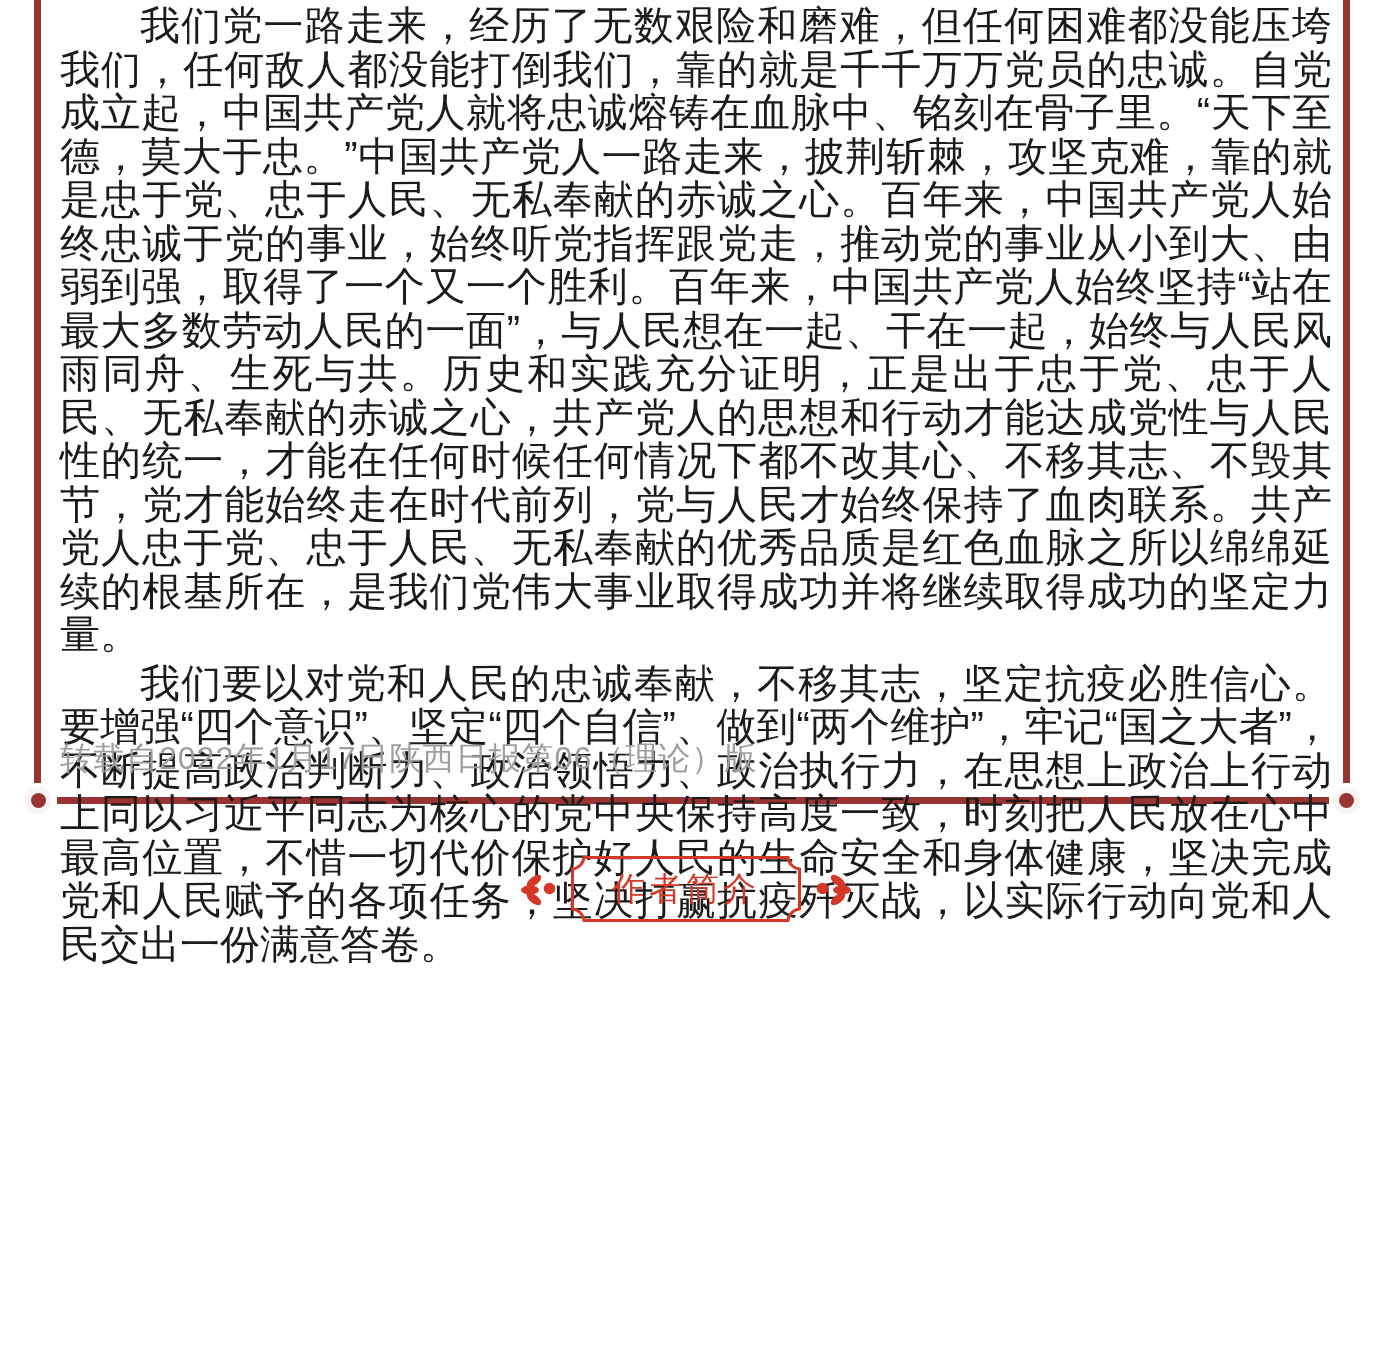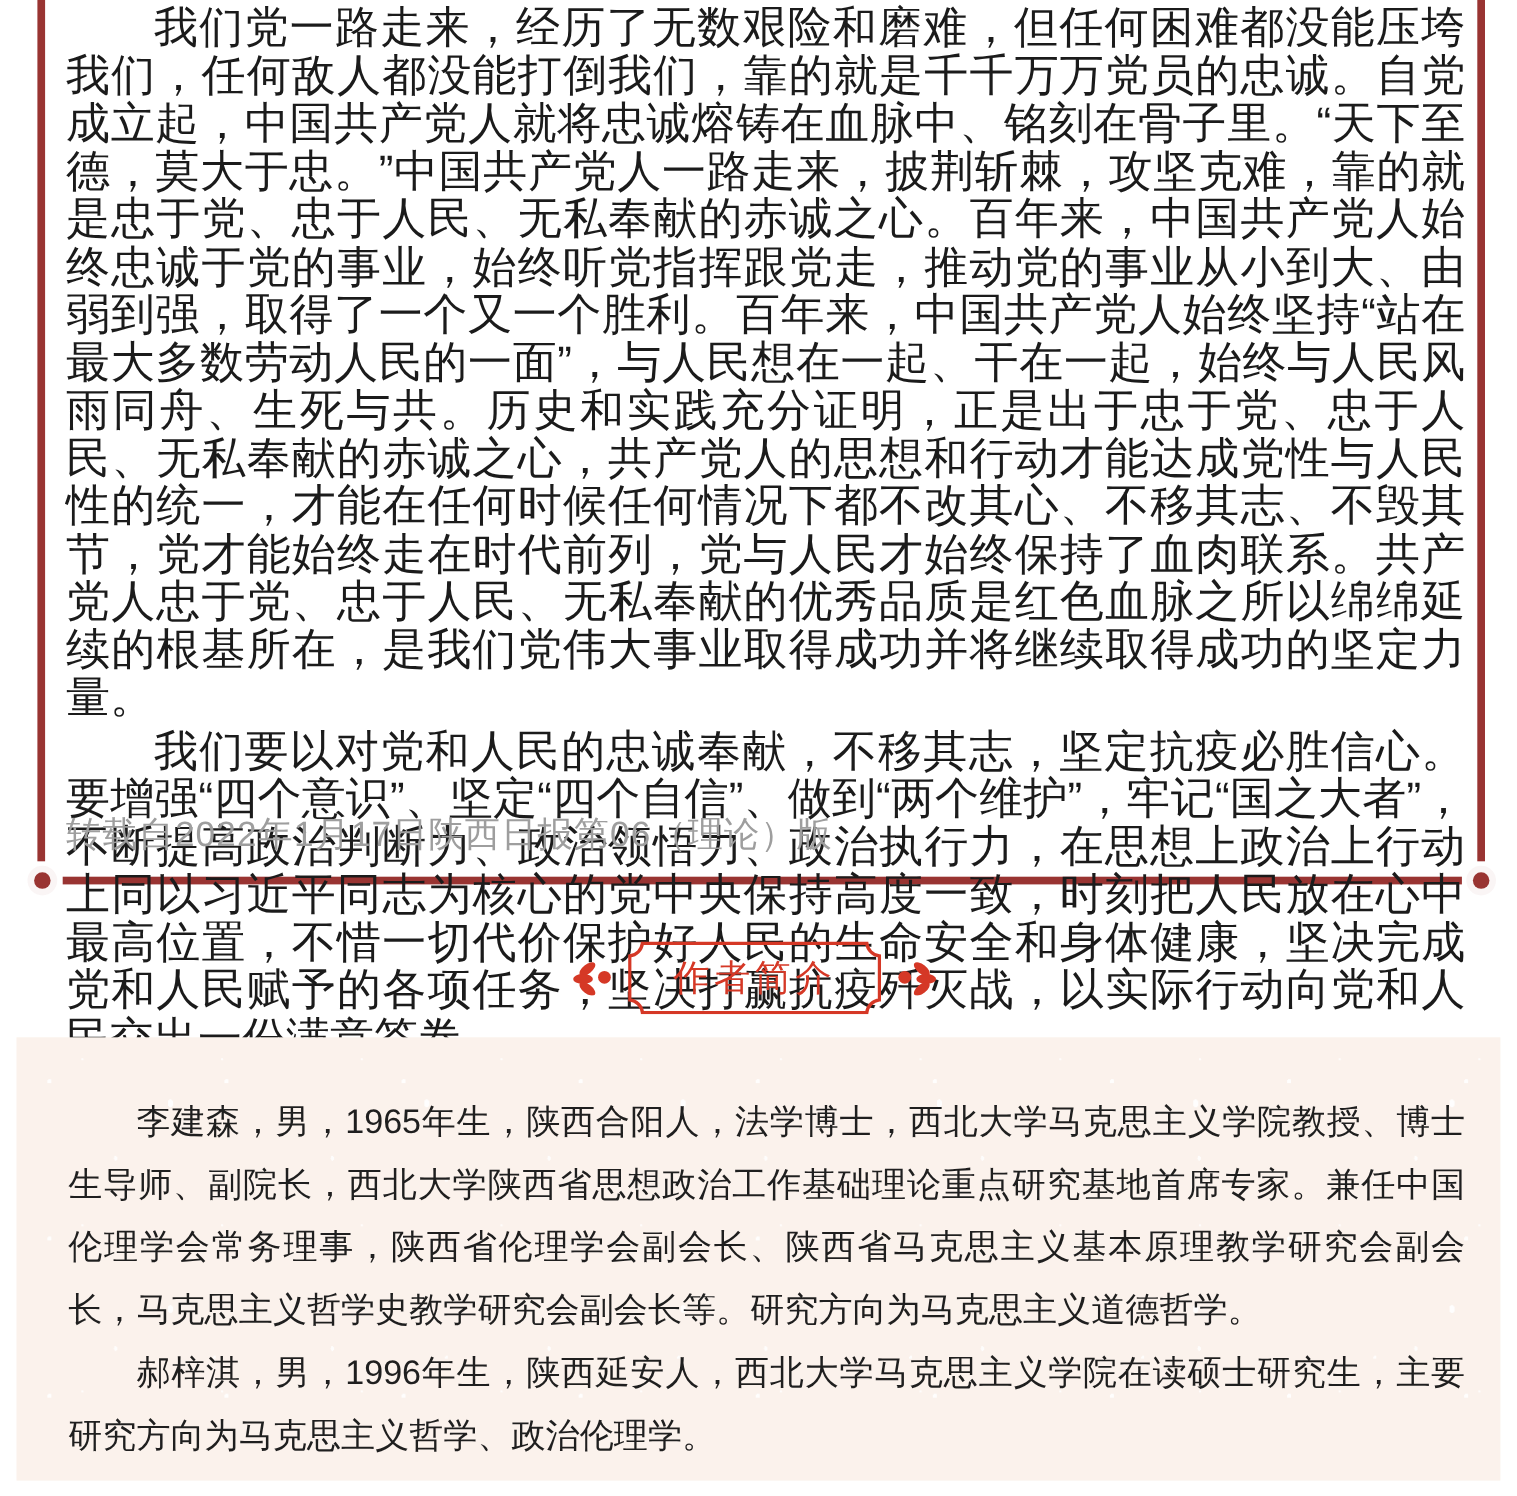--- a/index.html
+++ b/index.html
@@ -100,20 +100,14 @@
     <svg class="flourish mirror" viewBox="0 0 36 32">
       <g fill="#d53826">
         <ellipse cx="13" cy="8" rx="8.5" ry="4.2" transform="rotate(-38 13 8)"></ellipse>
         <ellipse cx="9" cy="17" rx="9" ry="4.6"></ellipse>
         <ellipse cx="13" cy="26" rx="8.5" ry="4.2" transform="rotate(38 13 26)"></ellipse>
         <circle cx="28.5" cy="15.5" r="5.8"></circle>
       </g>
     </svg>
   </div>
 
-  <div class="bio-panel">
-    <div class="bio-text">
-      <p>李建森，男，1965年生，陕西合阳人，法学博士，西北大学马克思主义学院教授、博士生导师、副院长，西北大学陕西省思想政治工作基础理论重点研究基地首席专家。兼任中国伦理学会常务理事，陕西省伦理学会副会长、陕西省马克思主义基本原理教学研究会副会长，马克思主义哲学史教学研究会副会长等。研究方向为马克思主义道德哲学。</p>
-      <p>郝梓淇，男，1996年生，陕西延安人，西北大学马克思主义学院在读硕士研究生，主要研究方向为马克思主义哲学、政治伦理学。</p>
-    </div>
-  </div>
 
 </div>
 
 </body></html>

